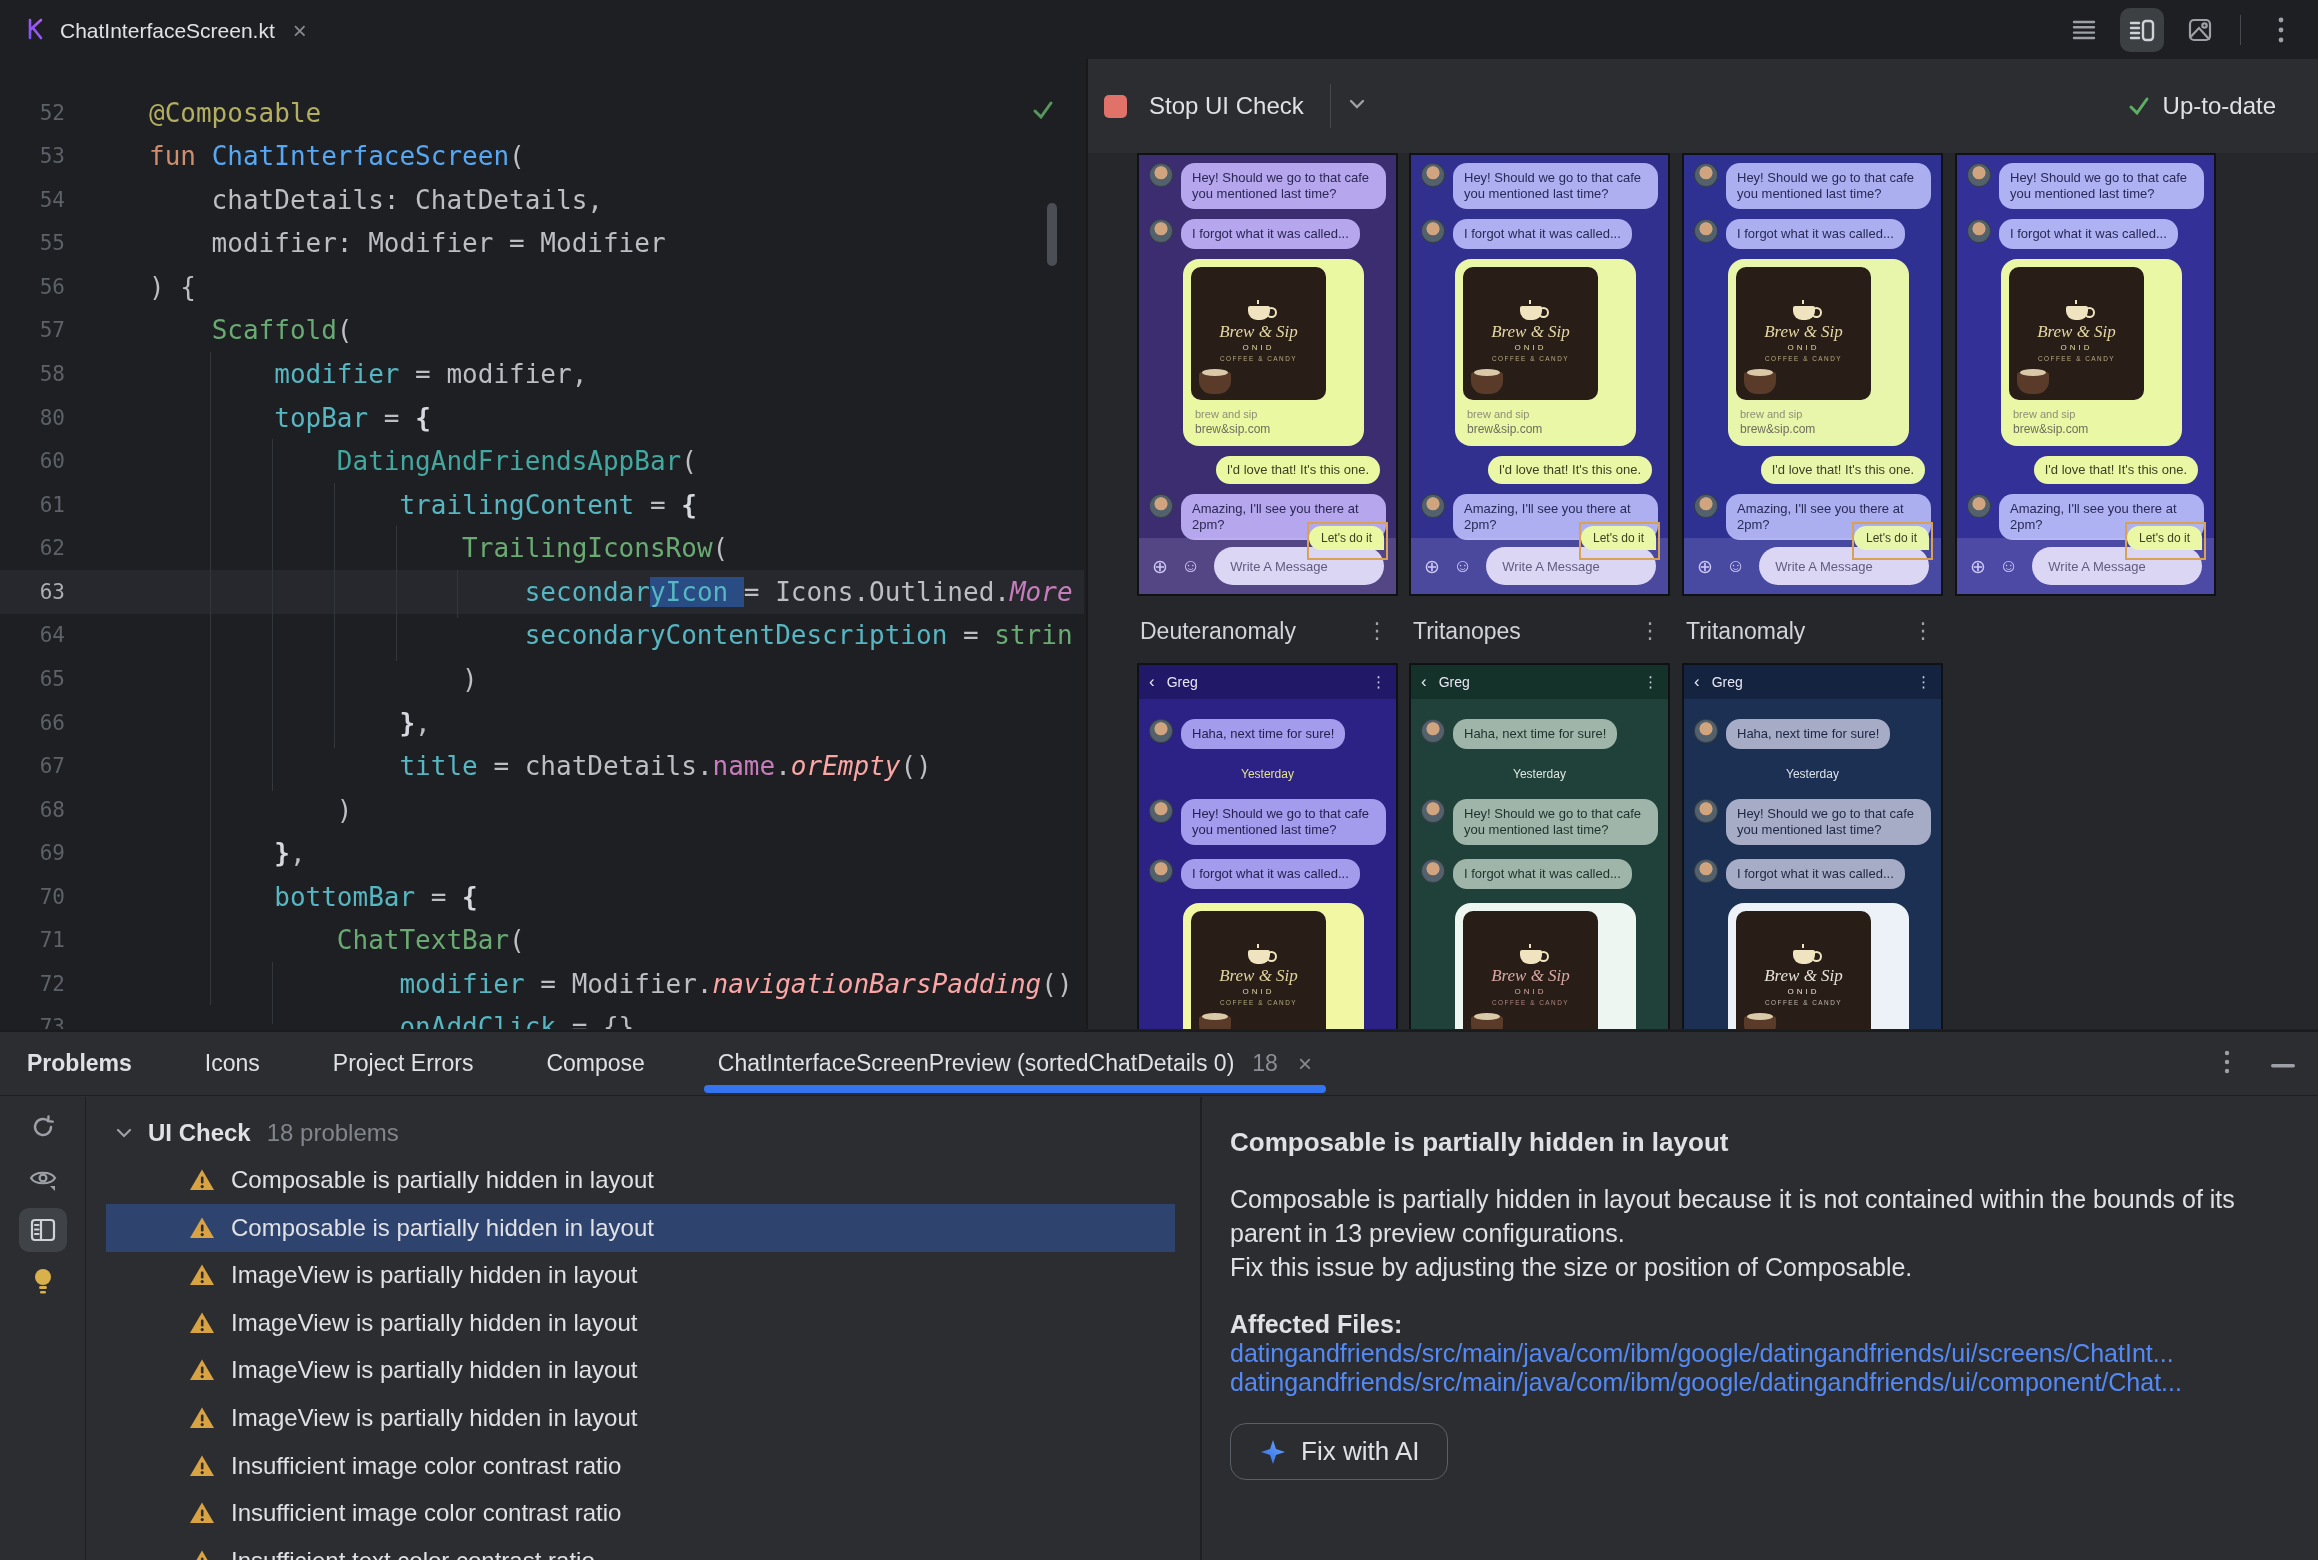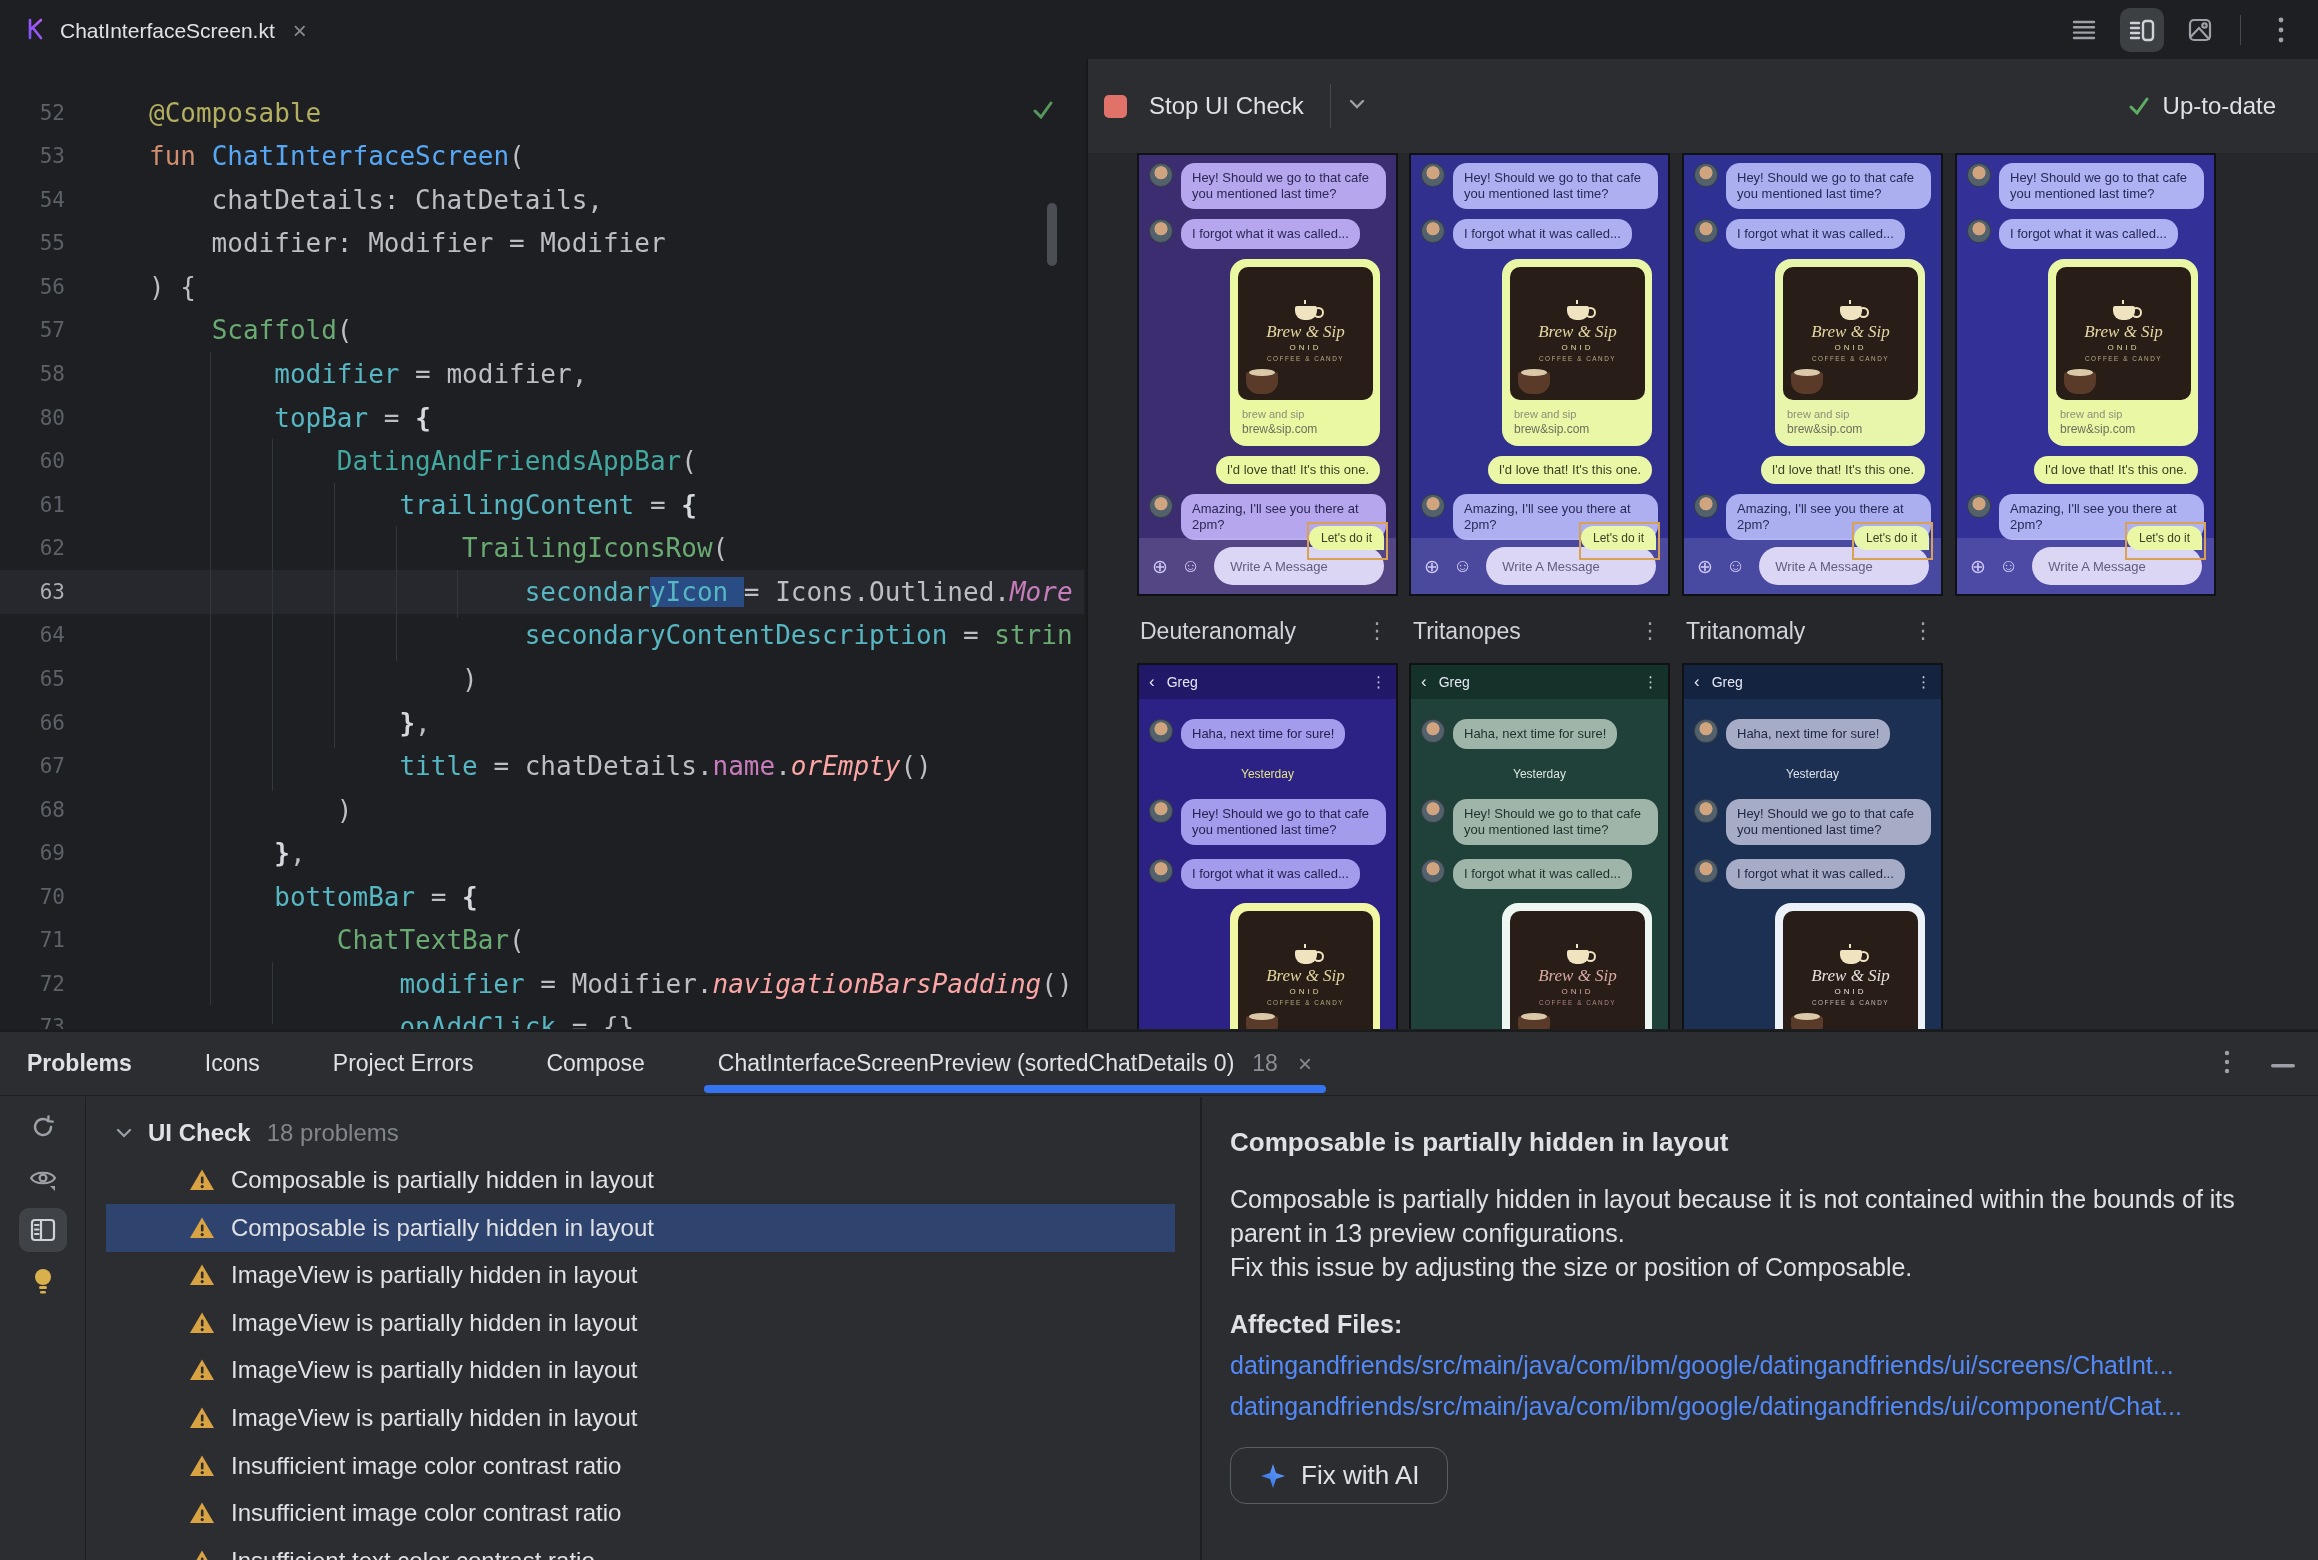--- a/index.html
+++ b/index.html
@@ -42,21 +42,21 @@
   #pv-chevron{margin-left:16px;}
   #pv-status{position:absolute;right:45px;top:0;height:94px;display:flex;align-items:center;gap:12px;font-size:24px;}
   .phone{position:absolute;border:2px solid #101114;box-sizing:border-box;overflow:hidden;}
   .pinner{padding:8px 10px;display:flex;flex-direction:column;gap:10px;}
   .mrow{display:flex;align-items:flex-start;gap:8px;}
   .av{width:22px;height:22px;border-radius:50%;flex:0 0 22px;
       background:radial-gradient(circle at 50% 40%,#d0a47e 0 36%,#53616c 40%);border:1px solid rgba(0,0,0,.35);}
   .bub{border-radius:14px;padding:7px 11px;font-size:13px;line-height:16px;max-width:198px;}
   .bubr{border-radius:14px;padding:6px 11px;font-size:13px;line-height:16px;align-self:flex-end;margin-right:6px;}
   .datecl{text-align:center;font-size:12px;margin:4px 0;}
-  .card{align-self:flex-end;margin-right:6px;width:150px;border-radius:16px;padding:8px 20px 10px 8px;box-sizing:border-box;}
+  .card{align-self:flex-end;margin-right:22px;width:181px;border-radius:16px;padding:8px 20px 10px 8px;box-sizing:border-box;}
   .cimg{width:135px;height:133px;border-radius:10px;background:#281e17;position:relative;overflow:hidden;
         display:flex;flex-direction:column;align-items:center;justify-content:center;}
   .cup{width:22px;height:14px;background:#efe3c0;border-radius:2px 2px 9px 9px;position:relative;margin-bottom:3px;}
   .cup::after{content:"";position:absolute;right:-7px;top:1px;width:7px;height:7px;border:2px solid #efe3c0;border-radius:50%;}
   .cup::before{content:"";position:absolute;top:-6px;left:9px;width:2px;height:4px;background:#efe3c0;}
   .cbrand{font-family:"Liberation Serif",serif;font-style:italic;font-size:17px;line-height:18px;}
   .conid{font-size:8px;letter-spacing:3px;margin-top:2px;}
   .ctiny{font-size:6.4px;letter-spacing:1.5px;margin-top:3px;opacity:.75;}
   .bigcup{position:absolute;left:8px;bottom:6px;width:32px;height:22px;background:#5a3a28;border-radius:3px 3px 13px 13px;}
   .bigcup::before{content:"";position:absolute;left:3px;top:-3px;width:26px;height:7px;border-radius:50%;background:#d9c9a8;}
@@ -94,21 +94,21 @@
   #pgroup .gcount{font-size:24px;color:#82858c;margin-left:16px;}
   #pgroup svg{position:absolute;left:30px;}
   .prow{position:absolute;left:21px;width:1069px;height:48px;display:flex;align-items:center;font-size:24px;}
   .prow.selrow{background:#2e436e;}
   .prow svg{margin-left:83px;flex:0 0 26px;}
   .prow .ptxt{margin-left:16px;}
   #pdetail{position:absolute;left:1200px;top:0;right:0;bottom:0;border-left:2px solid #1e1f22;padding:30px 40px 0 28px;box-sizing:border-box;}
   #pd-title{font-size:26px;font-weight:bold;}
   #pd-body{margin-top:24px;font-size:25px;line-height:34px;max-width:1069px;}
   #pd-aff{margin-top:26px;font-size:25px;font-weight:bold;}
-  .pd-link{margin-top:12px;font-size:25px;color:#548af7;white-space:nowrap;overflow:hidden;max-width:1069px;}
+  .pd-link{font-size:25px;color:#548af7;white-space:nowrap;overflow:hidden;max-width:1069px;}
   #fix-btn{margin-top:26px;display:inline-flex;align-items:center;gap:14px;border:1px solid #5a5e66;
            border-radius:16px;padding:12px 28px;font-size:26px;color:#dfe1e5;background:transparent;}
 </style>
 </head>
 <body>
 
 <div id="root">
 
   <div id="topbar">
     <div class="edtab">

